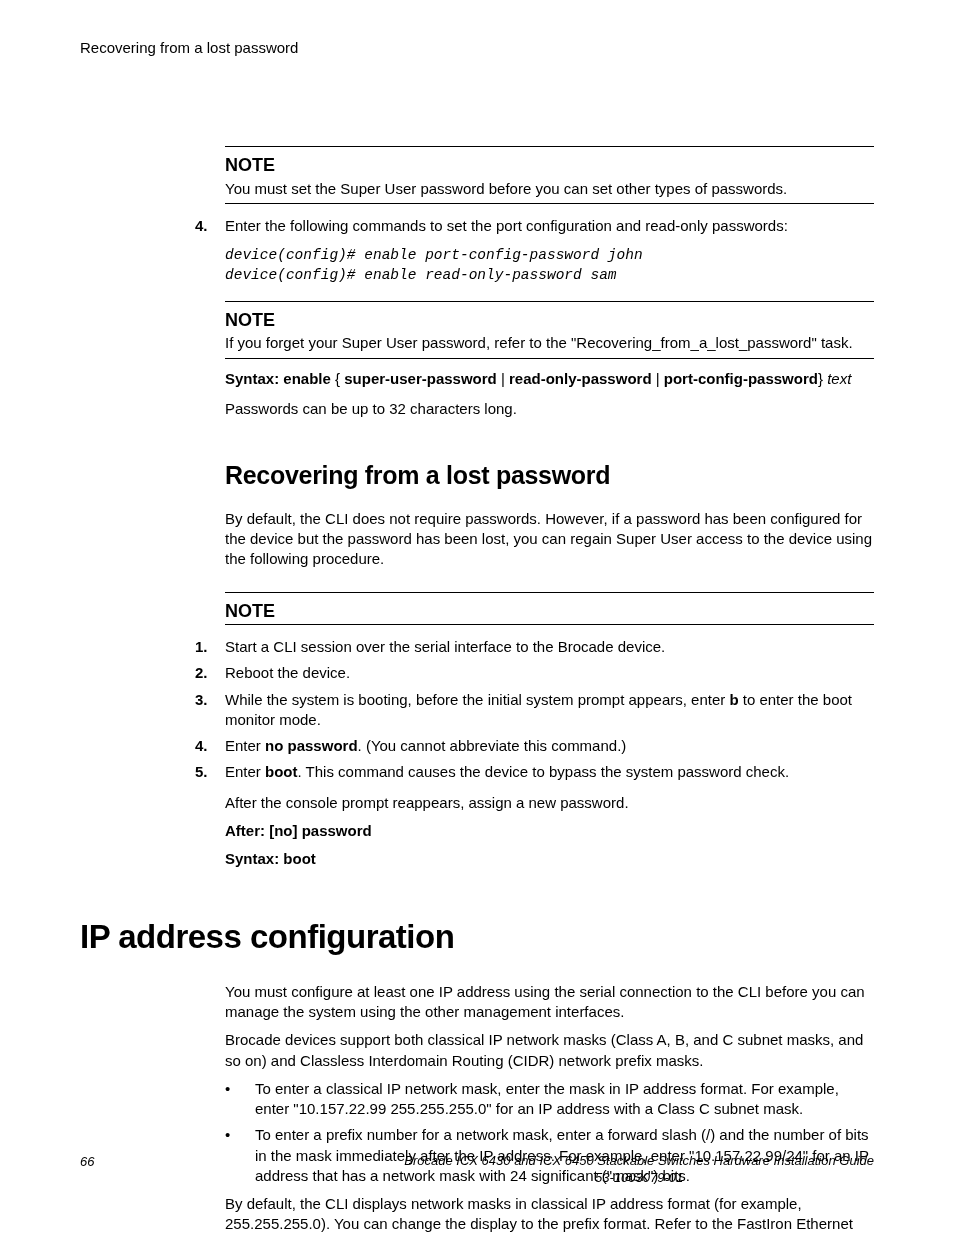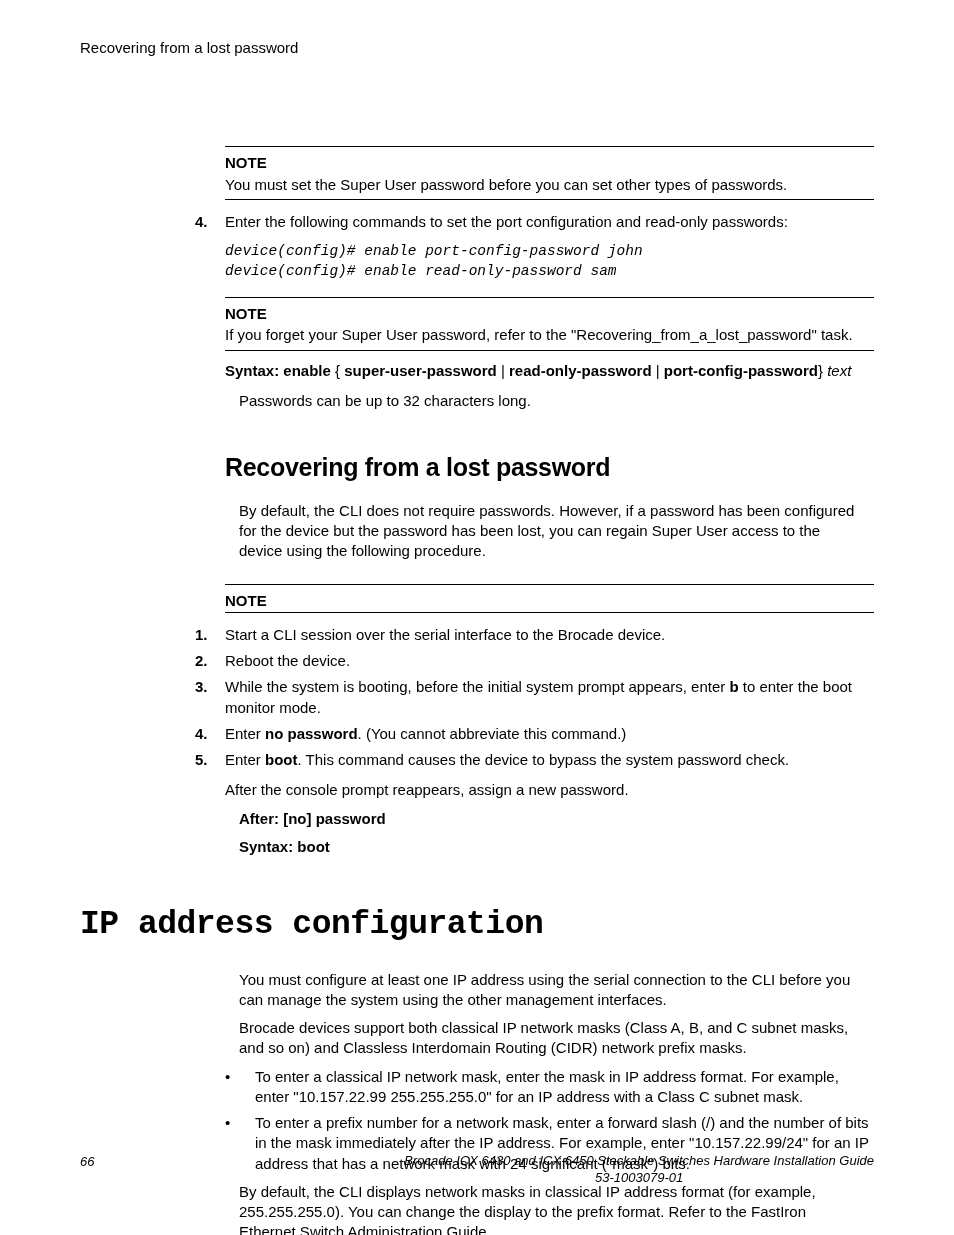--- a/index.html
+++ b/index.html
@@ -33,21 +33,21 @@
     border-top: 1.5px solid #000;
     margin: 0;
   }
   .rule-thin {
     border: none;
     border-top: 1px solid #000;
     margin: 0;
   }
   .note-label {
     font-weight: bold;
-    font-size: 15px;
+    font-size: 18px;
     margin-top: 6px;
     margin-bottom: 1px;
   }
   .note-text {
     font-size: 15px;
     margin-bottom: 4px;
   }
   ol.steps {
     list-style: none;
     padding: 0;
@@ -67,35 +67,35 @@
   }
   .code {
     font-family: "Courier New", Courier, monospace;
     font-size: 14.5px;
     white-space: pre;
     margin: 10px 0 16px 0;
     line-height: 1.35;
     font-style: italic;
   }
   .para {
-    margin: 8px 14px;
+    margin: 8px 0;
   }
   .syntax {
     margin: 10px 0;
   }
   .h2 {
     font-family: "Arial Black", Arial, sans-serif;
     font-weight: 900;
     font-size: 25px;
     letter-spacing: -0.3px;
     margin: 40px 0 16px 0;
     font-stretch: condensed;
   }
   .h1 {
-    font-family: Liberation Mono, monospace;
+    font-family: Liberation Sans, sans-serif;
     font-weight: 900;
     font-size: 33px;
     letter-spacing: -0.5px;
     margin: 46px 0 22px -145px; 
   }
   ul.bullets {
     list-style: none;
     padding: 0;
     margin: 8px 0;
   }

